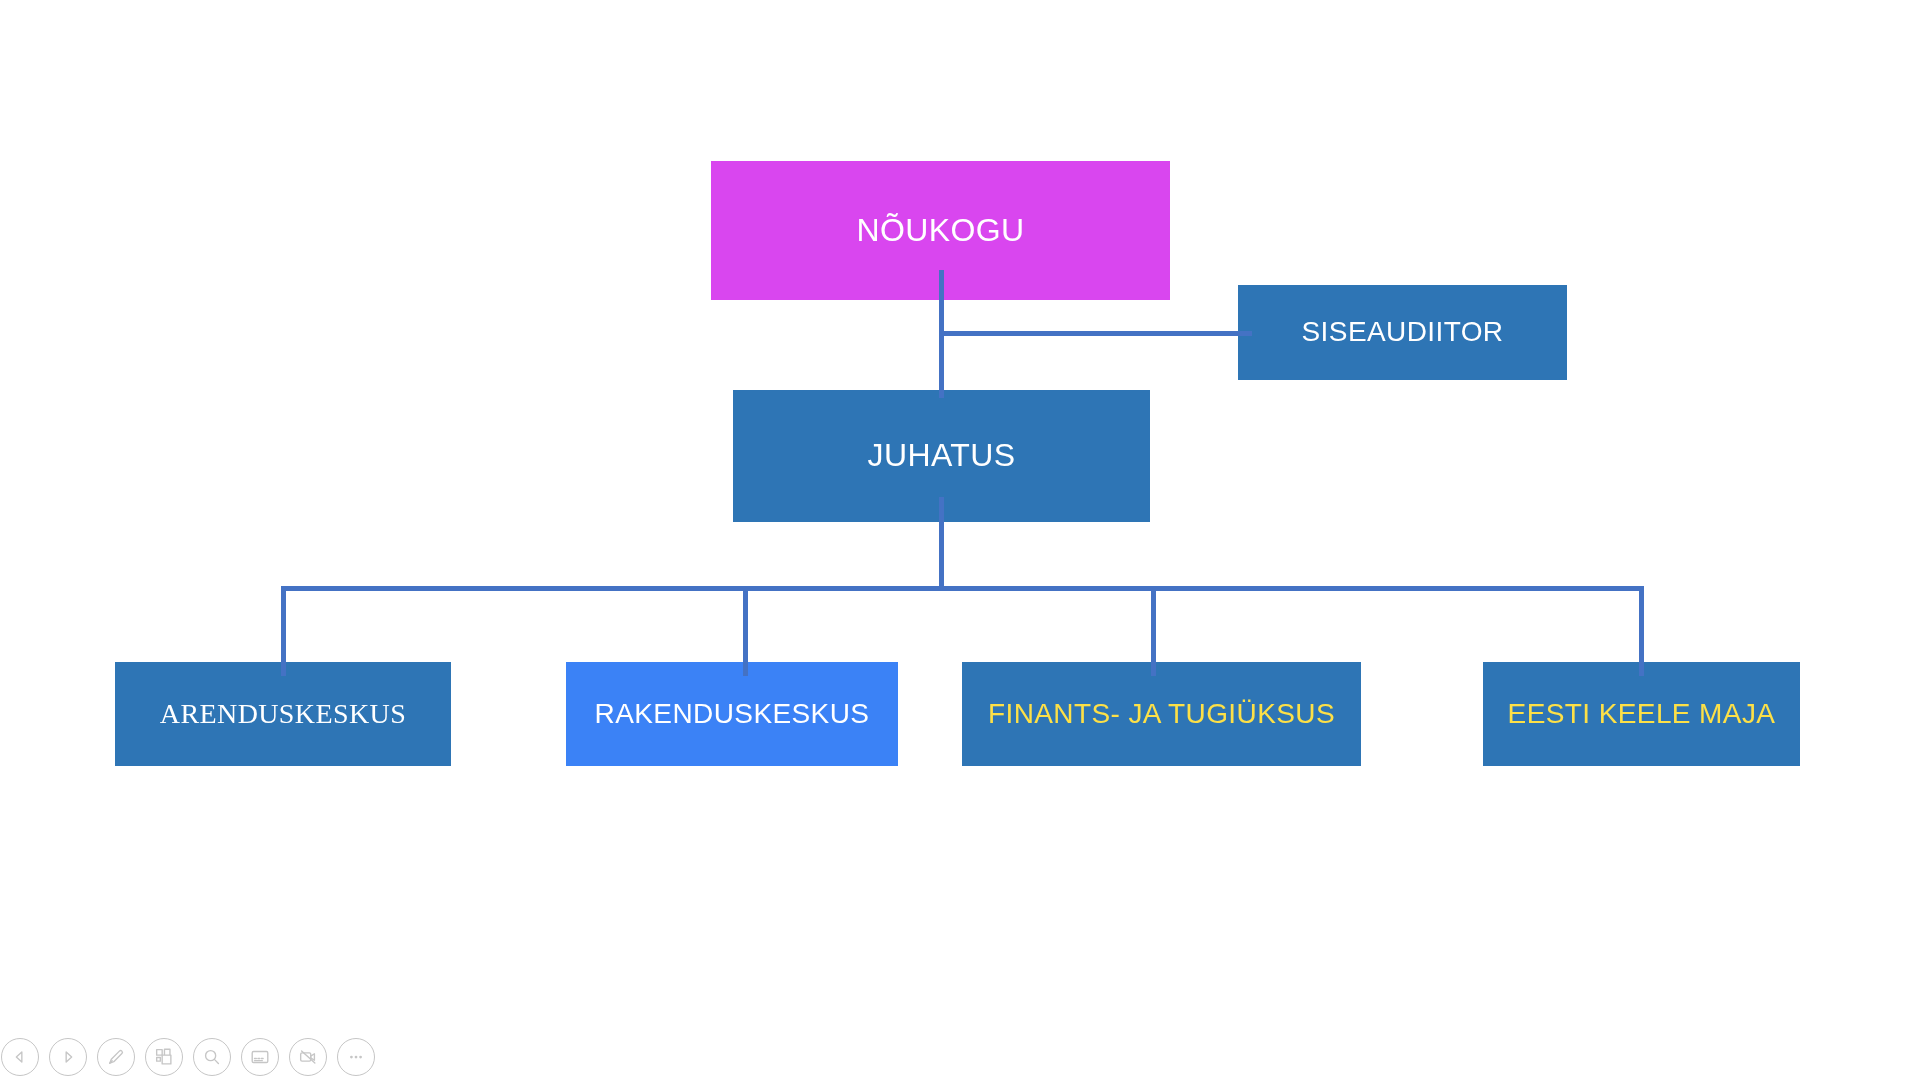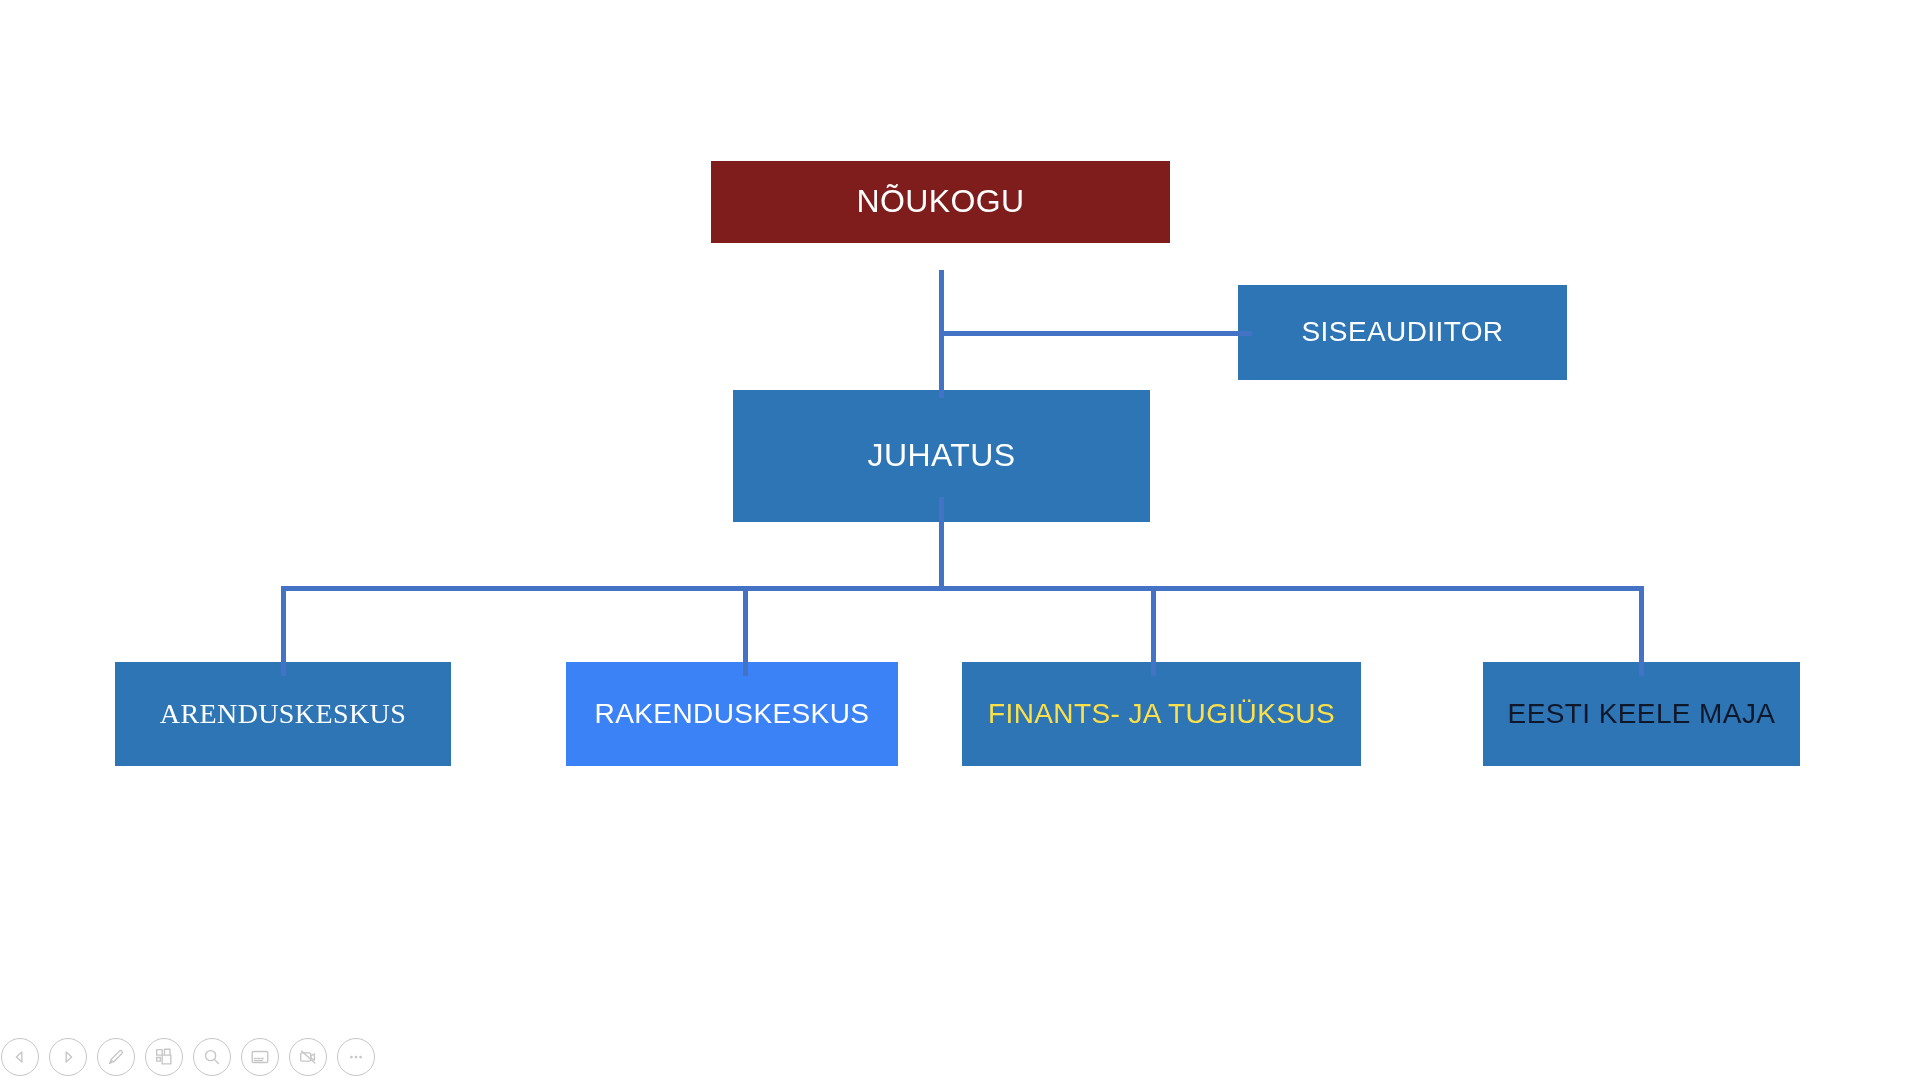--- a/index.html
+++ b/index.html
@@ -78,39 +78,39 @@
 <div id="stage">
   <div id="diagram">
       <div class="connector" style="background: rgb(68, 114, 196); left: 938.5px; top: 270px; width: 5px; height: 128px;"></div>
       <div class="connector" style="background: rgb(68, 114, 196); left: 941px; top: 330.5px; width: 311px; height: 5px;"></div>
       <div class="connector" style="background: rgb(68, 114, 196); left: 938.5px; top: 497px; width: 5px; height: 94px;"></div>
       <div class="connector" style="background: rgb(68, 114, 196); left: 281px; top: 585.5px; width: 1362px; height: 5px;"></div>
       <div class="connector" style="background: rgb(68, 114, 196); left: 280.5px; top: 586px; width: 5px; height: 90px;"></div>
       <div class="connector" style="background: rgb(68, 114, 196); left: 742.5px; top: 586px; width: 5px; height: 90px;"></div>
       <div class="connector" style="background: rgb(68, 114, 196); left: 1150.5px; top: 586px; width: 5px; height: 90px;"></div>
       <div class="connector" style="background: rgb(68, 114, 196); left: 1638.5px; top: 586px; width: 5px; height: 90px;"></div>
-      <div class="node" style="left: 711px; top: 161px; width: 459px; height: 82px; background: #7f1d1d; color: rgb(255, 255, 255); font-size: 32px;">
+      <div class="node" style="left: 711px; top: 161px; width: 459px; height: 139px; background: #d946ef; color: rgb(255, 255, 255); font-size: 32px;">
         <span>NÕUKOGU</span>
       </div>
       <div class="node" style="left: 1238px; top: 285px; width: 329px; height: 95px; background: rgb(46, 117, 181); color: #ffffff; font-size: 28px;">
         <span>SISEAUDIITOR</span>
       </div>
       <div class="node" style="left: 733px; top: 390px; width: 417px; height: 132px; background: rgb(46, 117, 181); color: rgb(255, 255, 255); font-size: 32px;">
         <span>JUHATUS</span>
       </div>
       <div class="node" style="left: 115px; top: 662px; width: 336px; height: 104px; background: rgb(46, 117, 181); color: rgb(255, 255, 255); font-size: 28px; font-family: Liberation Serif, serif;">
         <span>ARENDUSKESKUS</span>
       </div>
       <div class="node" style="left: 566px; top: 662px; width: 332px; height: 104px; background: #3b82f6; color: rgb(255, 255, 255); font-size: 28px;">
         <span>RAKENDUSKESKUS</span>
       </div>
       <div class="node" style="left: 962px; top: 662px; width: 399px; height: 104px; background: rgb(46, 117, 181); color: #fde047; font-size: 28px;">
         <span>FINANTS- JA TUGIÜKSUS</span>
       </div>
-      <div class="node" style="left: 1483px; top: 662px; width: 317px; height: 104px; background: rgb(46, 117, 181); color: #0f172a; font-size: 28px;">
+      <div class="node" style="left: 1483px; top: 662px; width: 317px; height: 104px; background: rgb(46, 117, 181); color: #fde047; font-size: 28px;">
         <span>EESTI KEELE MAJA</span>
       </div>
     </div>
   <div id="toolbar">
       <button class="tb-btn" style="border-color: rgb(198, 198, 198);">
         <span style="display: flex;">
           <svg viewBox="0 0 24 24">
             <path d="M14 6.5 L8 12 L14 17.5 Z"></path>
           </svg>
         </span>

